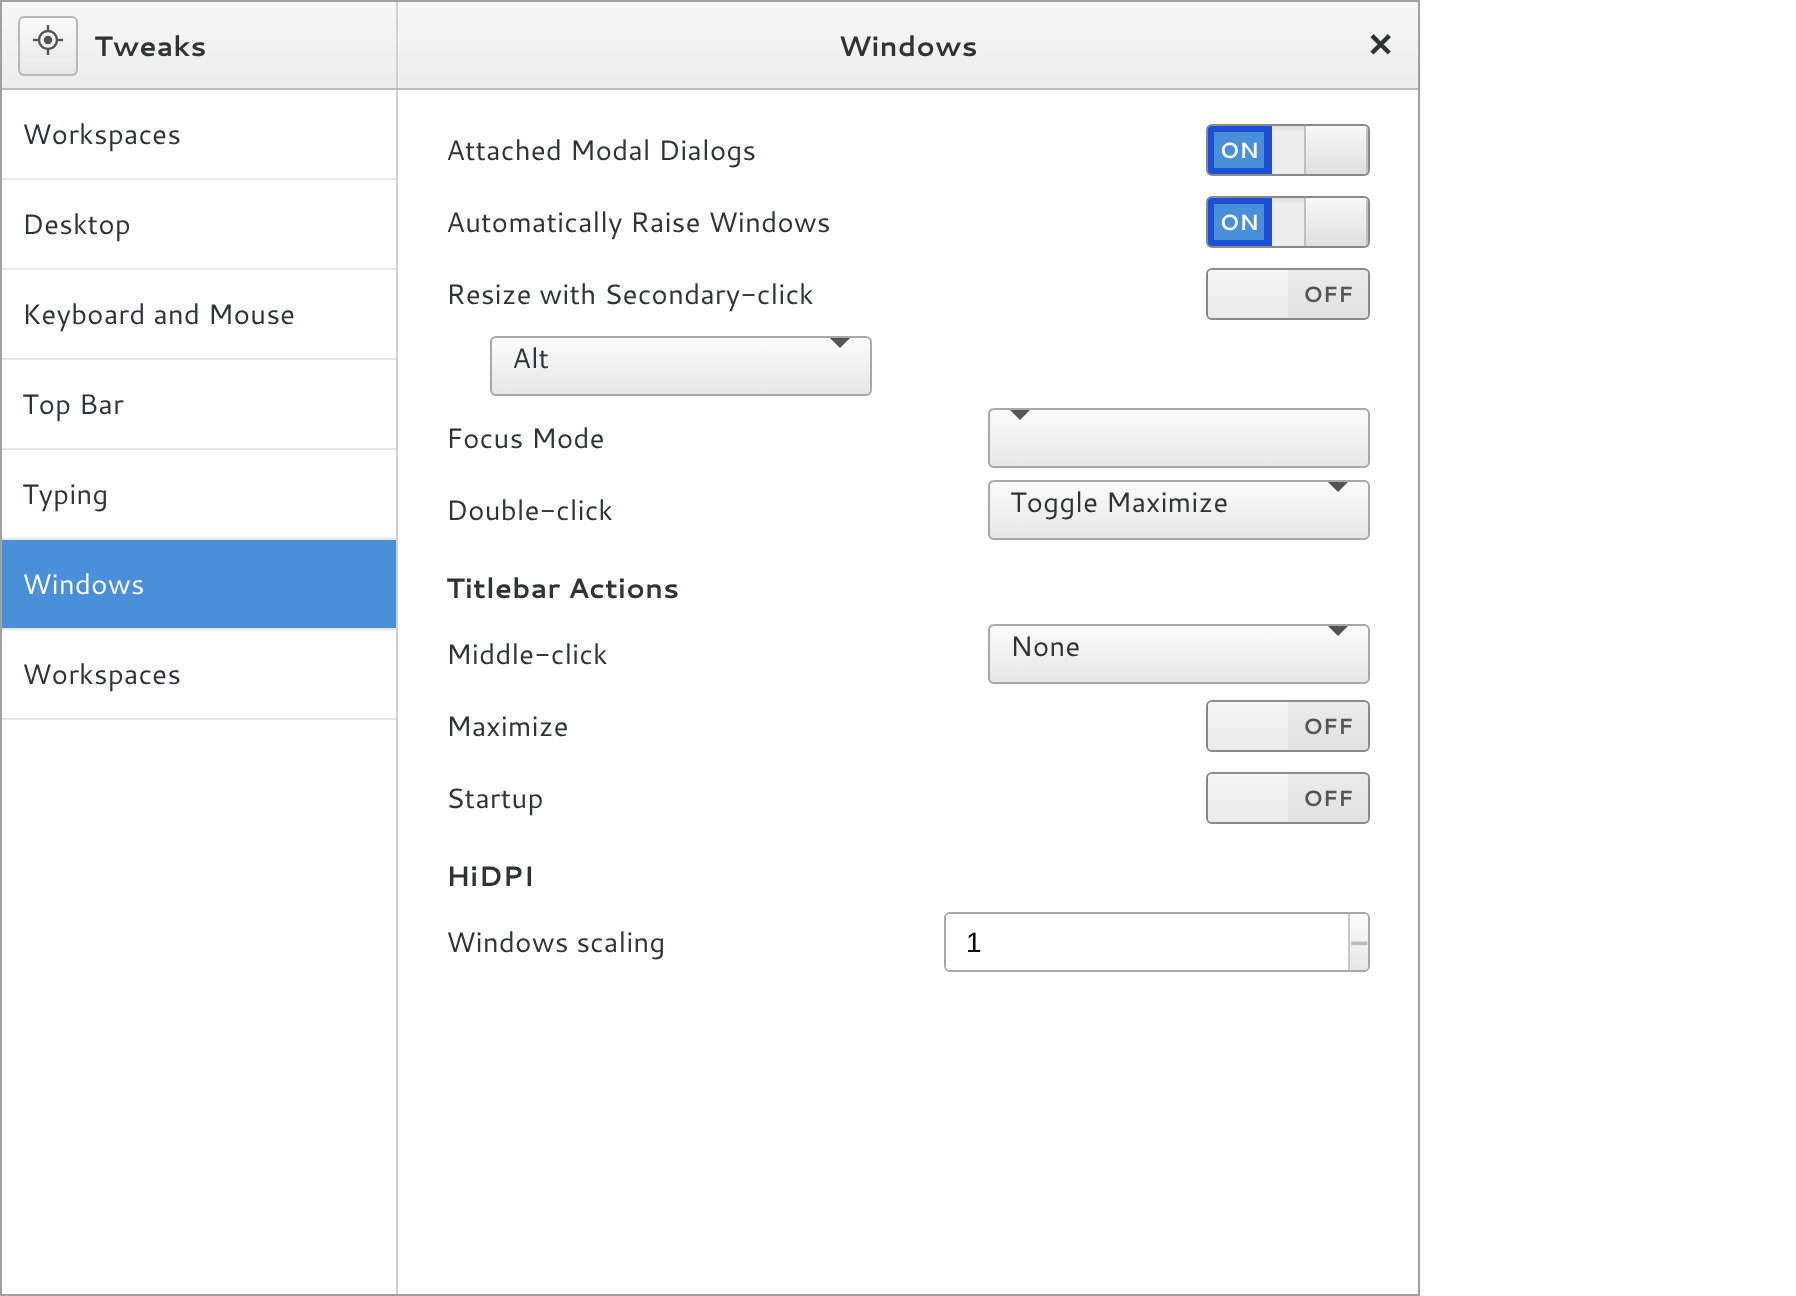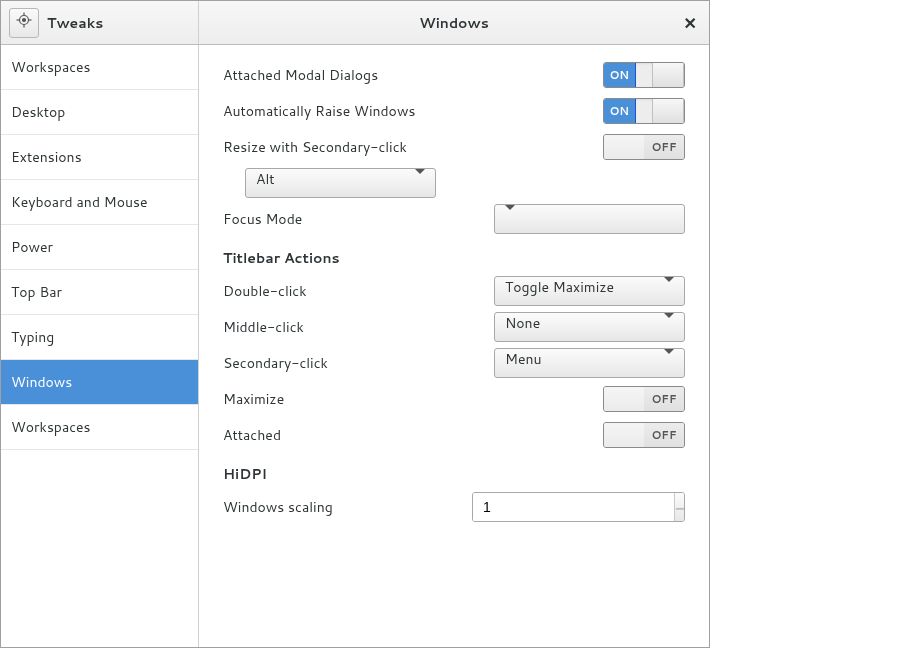--- a/index.html
+++ b/index.html
@@ -17,21 +17,21 @@
   .side-item { padding: 12px 10px; border-bottom: 1px solid #e6e6e6; cursor: pointer; font-size: 14px; }
   .side-item.selected { background: #4a90d9; color: #fff; }
   .content { flex: 1; padding: 12px 24px 24px 24px; overflow-y: auto; }
   .row { display: flex; align-items: center; min-height: 36px; padding: 2px 0; }
   .row .label { flex: 1; font-size: 14px; }
   .section-head { font-weight: 700; padding-top: 8px; padding-bottom: 2px; }
   
   .toggle { width: 82px; height: 26px; border: 1px solid #8a8a8a; border-radius: 3px; display: flex; overflow: hidden; cursor: pointer; background: #ededed; box-shadow: inset 0 1px 2px rgba(0,0,0,0.08); }
   .toggle .half { width: 50%; display: flex; align-items: center; justify-content: center; font-size: 11px; font-weight: 700; }
   .toggle .knob { background: linear-gradient(to bottom, #f7f7f7, #e0e0e0); border-left: 1px solid #c0c0c0; border-right: 1px solid #c0c0c0; }
-  .toggle.on .active { background: #4a90d9; color: #fff; border: 1px solid #1d4ed8; margin: -1px 16px -1px -1px; }
+  .toggle.on .active { background: #4a90d9; color: #fff; border: 4px solid #1d4ed8; margin: -1px 16px -1px -1px; }
   .toggle.off .active { background: linear-gradient(to bottom, #ececec, #e0e0e0); color: #555; }
   .toggle .empty { background: linear-gradient(to bottom, #f5f5f5, #ebebeb); }
   
   .dropdown { width: 213px; height: 30px; border: 1px solid #a8a8a8; border-radius: 3px; background: linear-gradient(to bottom, #fbfbfb, #e7e7e7); display: flex; align-items: flex-start; padding: 0 10px; cursor: pointer; position: relative; margin-left: 22px; }
   .dropdown .dd-text { flex: 1; font-size: 14px; }
   .dropdown .caret { width: 0; height: 0; border-left: 5px solid transparent; border-right: 5px solid transparent; border-top: 5px solid #555; }
   
   .spinner { display: flex; width: 213px; height: 30px; border: 1px solid #a8a8a8; border-radius: 3px; overflow: hidden; }
   .spinner input { flex: 1; border: none; padding: 0 10px; font-size: 14px; outline: none; background: #fff; }
   .spinner .spin-btn { width: 32px; display: flex; align-items: center; justify-content: center; border-left: 1px solid #c8c8c8; background: linear-gradient(to bottom, #fbfbfb, #e7e7e7); cursor: pointer; font-size: 16px; font-weight: 700; color: #333; }
@@ -63,23 +63,21 @@
     <div class="tb-center">Windows</div>
     <div class="tb-close">
       <span>✕</span>
     </div>
   </div>
 
   <div class="body">
     <div class="sidebar" id="sidebar">
         <div class="side-item"><span>Workspaces</span></div>
         <div class="side-item"><span>Desktop</span></div>
-        <div class="side-item"><span>Extensions</span></div>
         <div class="side-item"><span>Keyboard and Mouse</span></div>
-        <div class="side-item"><span>Power</span></div>
         <div class="side-item"><span>Top Bar</span></div>
         <div class="side-item"><span>Typing</span></div>
         <div class="side-item selected"><span>Windows</span></div>
         <div class="side-item"><span>Workspaces</span></div>
       </div>
     <div class="content" id="content">
         <div class="row">
           <div class="label">Attached Modal Dialogs</div>
           <div class="ctrl-col">
             <div class="toggle on">
@@ -115,59 +113,50 @@
           </div>
         </div>
         <div class="row">
           <div class="label">Focus Mode</div>
           <div class="ctrl-col">
             <div class="dropdown">
               <div class="caret"></div>
             </div>
           </div>
         </div>
-        <div class="row section-head">Titlebar Actions</div>
         <div class="row">
           <div class="label">Double-click</div>
           <div class="ctrl-col">
             <div class="dropdown">
               <div class="dd-text">Toggle Maximize</div>
               <div class="caret"></div>
             </div>
           </div>
         </div>
+        <div class="row section-head">Titlebar Actions</div>
         <div class="row">
           <div class="label">Middle-click</div>
           <div class="ctrl-col">
             <div class="dropdown">
               <div class="dd-text">None</div>
-              <div class="caret"></div>
-            </div>
-          </div>
-        </div>
-        <div class="row">
-          <div class="label">Secondary-click</div>
-          <div class="ctrl-col">
-            <div class="dropdown">
-              <div class="dd-text">Menu</div>
               <div class="caret"></div>
             </div>
           </div>
         </div>
         <div class="row">
           <div class="label">Maximize</div>
           <div class="ctrl-col">
             <div class="toggle off">
               <div class="half empty"></div>
               <div class="half active">OFF</div>
             </div>
           </div>
         </div>
         <div class="row">
-          <div class="label">Attached</div>
+          <div class="label">Startup</div>
           <div class="ctrl-col">
             <div class="toggle off">
               <div class="half empty"></div>
               <div class="half active">OFF</div>
             </div>
           </div>
         </div>
         <div class="row section-head">HiDPI</div>
         <div class="row">
           <div class="label">Windows scaling</div>

